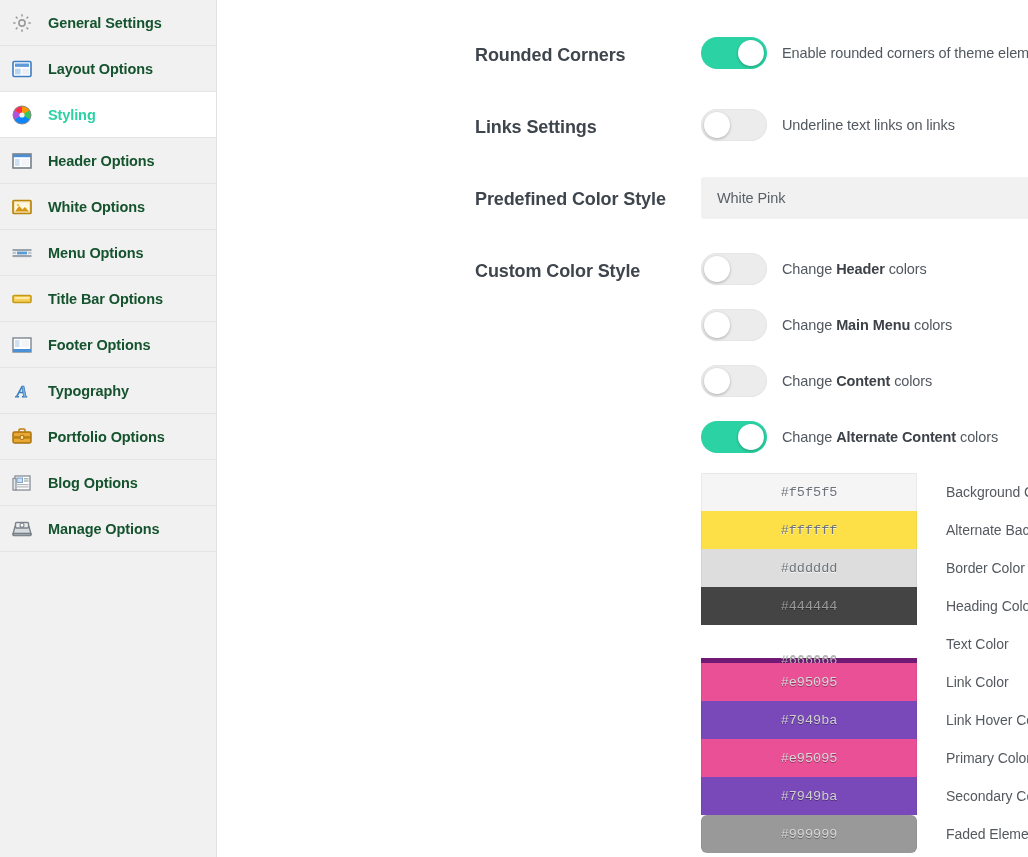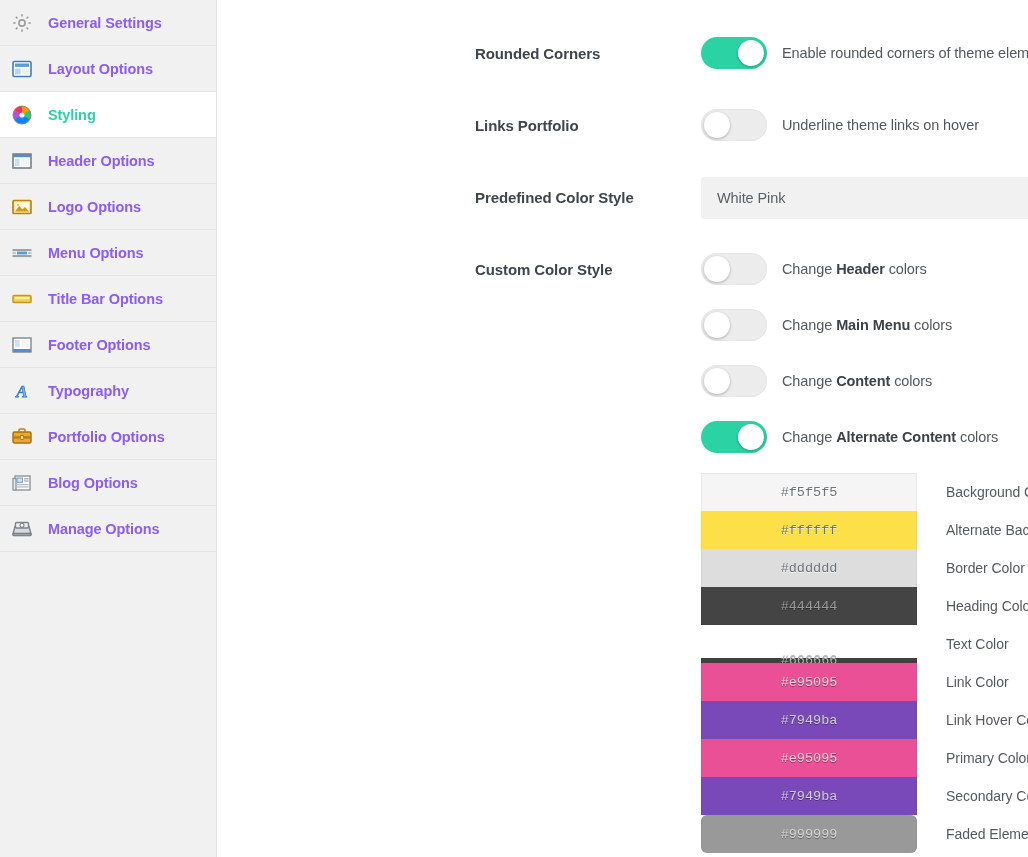--- a/index.html
+++ b/index.html
@@ -50,21 +50,21 @@
     flex: 0 0 24px;
     margin-right: 14px;
     display: block;
     position: relative;
   }
   .side-ico svg { display: block; }
 
   .side-label {
     font-size: 14.5px;
     font-weight: bold;
-    color: #8b5cf6;
+    color: #14532d;
     letter-spacing: -0.1px;
     white-space: nowrap;
   }
   .side-item.active .side-label { color: #2bd3a4; }
 
   
   #content {
     flex: 1 1 auto;
     position: relative;
     height: 857px;
@@ -75,21 +75,21 @@
   .field-row {
     position: absolute;
     left: 0;
     width: 811px;
   }
 
   .field-label {
     position: absolute;
     left: 258px;
     top: 0;
-    font-size: 15px;
+    font-size: 18px;
     font-weight: bold;
     color: #3f454d;
     letter-spacing: -0.1px;
     white-space: nowrap;
   }
 
   
   .tgl-line {
     position: absolute;
     display: flex;
@@ -249,21 +249,21 @@
       </div>
       <div class="side-item">
         <span class="side-ico">
           <svg width="24" height="24" viewBox="0 0 24 24">
             <rect x="3" y="5.5" width="18" height="13" rx="1" fill="#f3e2b6" stroke="#b8860b" stroke-width="1.7"></rect>
             <rect x="5" y="7.5" width="14" height="9" fill="#fff8e0"></rect>
             <path d="M5 16.5 L9.2 11 L12.4 14.6 L15 12 L19 16.5Z" fill="#d8960f"></path>
             <circle cx="8" cy="10" r="1.3" fill="#f5c542"></circle>
           </svg>
         </span>
-        <span class="side-label">Logo Options</span>
+        <span class="side-label">White Options</span>
       </div>
       <div class="side-item">
         <span class="side-ico">
           <svg width="24" height="24" viewBox="0 0 24 24">
             <rect x="2.5" y="8" width="19" height="2.1" fill="#9aa3ab"></rect>
             <rect x="2.5" y="14" width="19" height="2.1" fill="#9aa3ab"></rect>
             <rect x="7" y="10.6" width="10" height="2.8" fill="#5a9bd5"></rect>
             <rect x="2.5" y="11" width="3.4" height="2" fill="#bcc3c9"></rect>
             <rect x="18.1" y="11" width="3.4" height="2" fill="#bcc3c9"></rect>
           </svg>
@@ -342,26 +342,26 @@
       <div class="field-label">Rounded Corners</div>
       <div class="tgl-line" style="left:484px; top:-8px;">
         <div class="toggle on">
           <span class="knob"></span>
         </div>
         <span class="tgl-text">Enable rounded corners of theme elements</span>
       </div>
     </div>
 
     <div class="field-row" style="top:117px;">
-      <div class="field-label">Links Portfolio</div>
+      <div class="field-label">Links Settings</div>
       <div class="tgl-line" style="left:484px; top:-8px;">
         <div class="toggle">
           <span class="knob"></span>
         </div>
-        <span class="tgl-text">Underline theme links on hover</span>
+        <span class="tgl-text">Underline text links on links</span>
       </div>
     </div>
 
     <div class="field-row" style="top:189px;">
       <div class="field-label">Predefined Color Style</div>
       <div class="sel-box" style="top:-12px;">
         <span class="sel-val">White Pink</span>
 
       </div>
     </div>
@@ -425,21 +425,21 @@
           </div>
           <div class="c-label">Border Color</div>
         </div>
         <div class="c-row">
           <div class="c-swatch" style="background:#444444;color:#9a9a9a;text-shadow:0 1px 0 rgba(0,0,0,0.35);">
             <span>#444444</span>
           </div>
           <div class="c-label">Heading Color</div>
         </div>
         <div class="c-row">
-          <div class="c-swatch" style="background:#404040;color:#b5b5b5;text-shadow:0 1px 0 rgba(0,0,0,0.35);margin-top:33px;">
+          <div class="c-swatch" style="background:#701a75;color:#b5b5b5;text-shadow:0 1px 0 rgba(0,0,0,0.35);margin-top:33px;">
             <span>#666666</span>
           </div>
           <div class="c-label">Text Color</div>
         </div>
         <div class="c-row">
           <div class="c-swatch" style="background:#e95095;color:#d8d8d8;text-shadow:0 1px 0 rgba(0,0,0,0.35);">
             <span>#e95095</span>
           </div>
           <div class="c-label">Link Color</div>
         </div>

